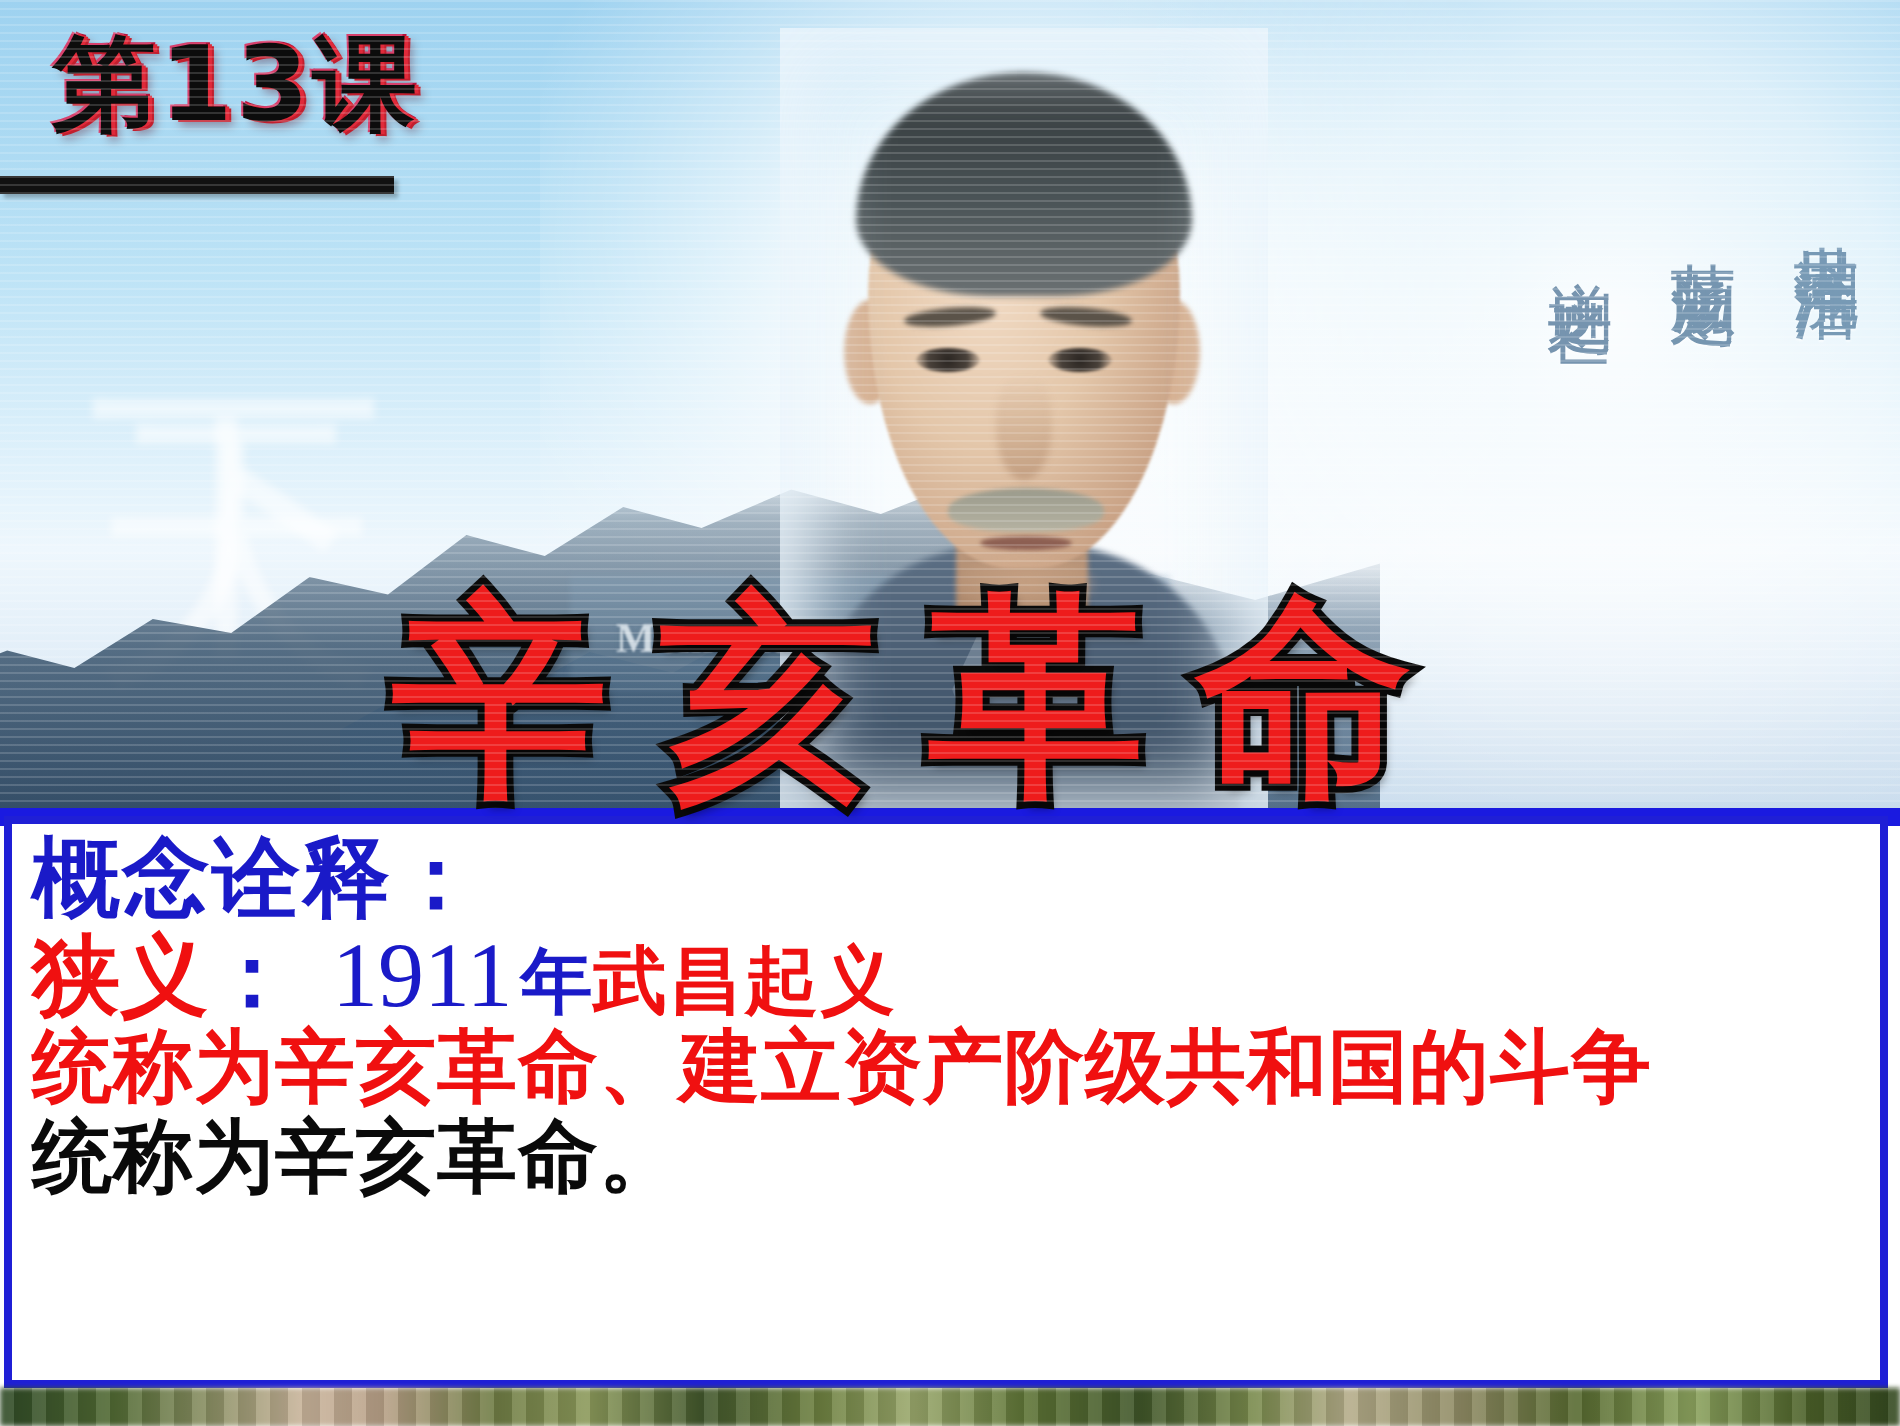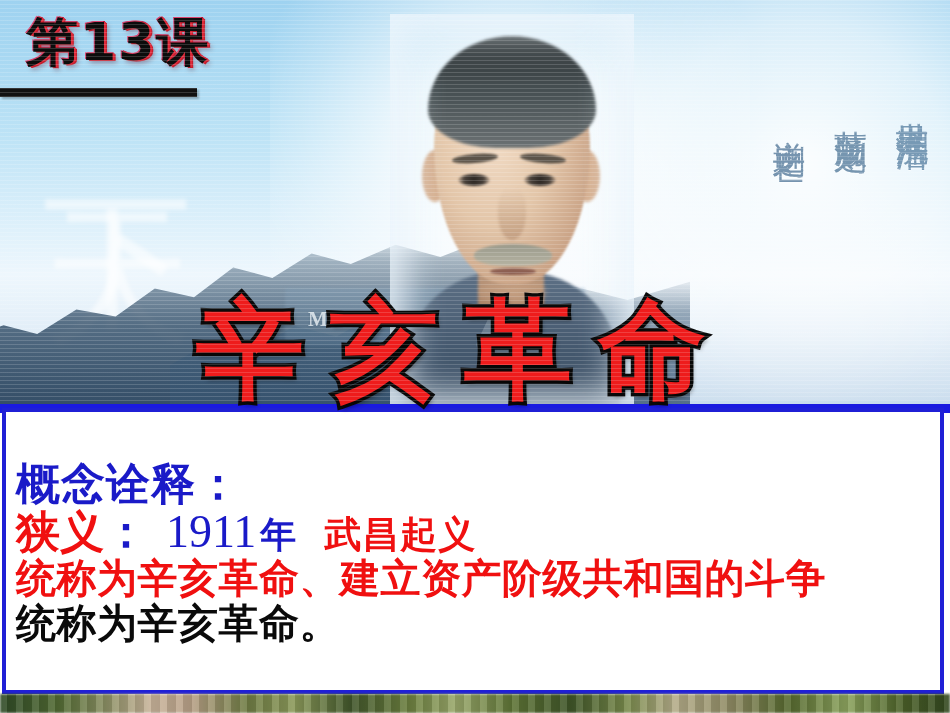--- a/index.html
+++ b/index.html
@@ -352,21 +352,20 @@
     white-space: nowrap;
     line-height: 1.02;
     font-weight: bold;
   }
   .l1 {
     font-family: "DejaVu Sans", "Liberation Sans", sans-serif;
     font-size: 44px;
     color: #1a1ac8;
     letter-spacing: 1px;
     margin-bottom: 2px;
-    margin-top: 44px;
   }
   .l2 {
     font-size: 44px;
     letter-spacing: 0px;
     margin-bottom: 2px;
   }
   .l2 .narrow {
     font-family: "DejaVu Sans", "Liberation Sans", sans-serif;
     color: #f01010;
     margin-top: 41px;
@@ -385,21 +384,20 @@
   .l2 .year-char {
     font-family: "DejaVu Sans", "Liberation Sans", sans-serif;
     font-size: 36px;
     color: #1a1ac8;
   }
   .l2 .event {
     font-family: "DejaVu Sans", "Liberation Sans", sans-serif;
     font-size: 37px;
     color: #f01010;
     letter-spacing: 1px;
-    margin-left: 28px;
   }
   .l3, .l4, .l5 {
     font-family: "DejaVu Sans", "Liberation Sans", sans-serif;
     font-size: 40px;
     letter-spacing: 0.5px;
     margin-bottom: 4px;
   }
   .l3 .broad { color: #f01010; font-size: 44px; }
   .l3 .colon { color: #1a1ac8; font-size: 44px; }
   .l3 .body  { color: #0a0a0a; padding-left: 10px; }

